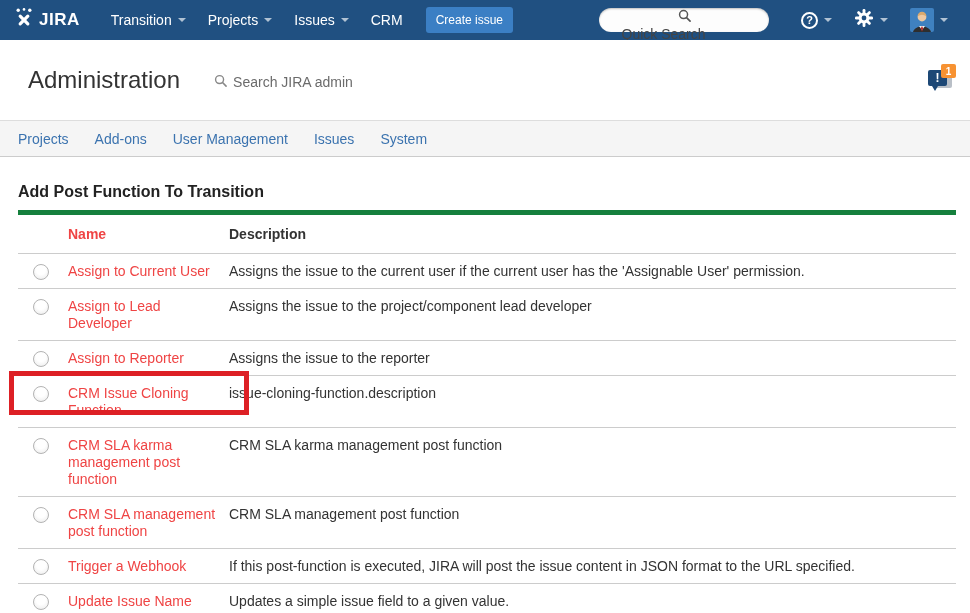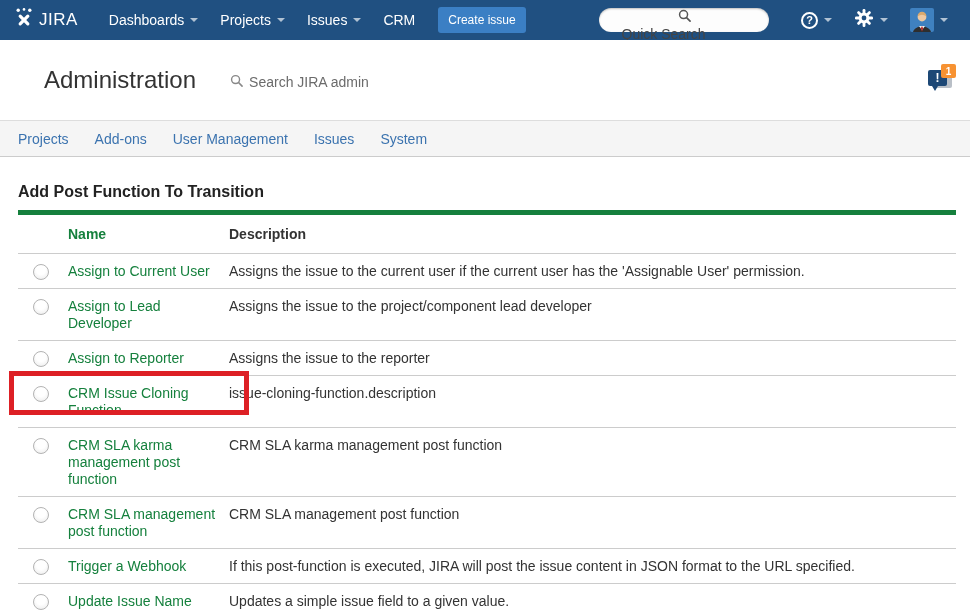--- a/index.html
+++ b/index.html
@@ -13,21 +13,21 @@
 
   
   .navbar {
     height: 40px;
     background: #205081;
     display: flex;
     align-items: center;
     padding: 0 14px 0 13px;
   }
   .brand { display: flex; align-items: center; margin-right: 20px; }
-  .brand-text { color: #fff; font-size: 17px; font-weight: normal; letter-spacing: .5px; margin-left: 4px; }
+  .brand-text { color: #fff; font-size: 17px; font-weight: bold; letter-spacing: .5px; margin-left: 4px; }
   .nav-item {
     color: #fff; font-size: 14px; padding: 0 11px; height: 40px;
     display: flex; align-items: center; cursor: pointer; text-decoration: none; white-space: nowrap;
   }
   .caret {
     display: inline-block; width: 0; height: 0; margin-left: 6px;
     border-left: 4px solid transparent; border-right: 4px solid transparent;
     border-top: 4px solid rgba(255,255,255,.65);
   }
   .create-btn {
@@ -49,21 +49,21 @@
   .nav-right { display: flex; align-items: center; gap: 6px; }
   .nav-icon-group { display: flex; align-items: center; padding: 0 8px; cursor: pointer; }
   .help-circle {
     width: 17px; height: 17px; border: 2px solid #fff; border-radius: 50%;
     color: #fff; font-size: 11px; font-weight: bold;
     display: flex; align-items: center; justify-content: center;
   }
   .avatar-box { width: 24px; height: 24px; border-radius: 2px; overflow: hidden; display:block; }
 
   
-  .admin-header { height: 80px; background: #fff; position: relative; display: flex; align-items: center; padding-left: 44px; }
+  .admin-header { height: 80px; background: #fff; position: relative; display: flex; align-items: center; padding-left: 28px; }
   .admin-title { font-size: 24px; font-weight: 400; color: #333; }
   .admin-search { display: flex; align-items: center; margin-left: 34px; margin-top: 4px; }
   .admin-search input {
     border: none; outline: none; font-family: inherit; font-size: 14px;
     color: #333; width: 150px; margin-left: 6px; background: transparent;
   }
   .admin-search input::placeholder { color: #6b6b6b; opacity: 1; }
   .notif { position: absolute; right: 14px; top: 24px; width: 30px; height: 32px; cursor: pointer; }
   .notif-back {
     position: absolute; left: 8px; top: 9px; width: 18px; height: 15px;
@@ -97,21 +97,21 @@
   .content { padding: 0 14px 0 18px; }
   .page-title {
     margin-top: 26px; font-size: 16px; font-weight: bold; color: #222;
     padding-bottom: 9px; border-bottom: 5px solid #15803d;
   }
   .tbl { width: 100%; }
   .tr { display: flex; border-bottom: 1px solid #ccc; align-items: flex-start; font-size: 14px; line-height: 17px; }
   .tr.head { font-weight: bold; padding: 11px 0 10px; }
   .tr.data { padding: 9px 0 8px; }
   .c-radio { width: 50px; padding-left: 15px; flex: none; }
-  .c-name  { width: 161px; flex: none; padding-right: 10px; color: #15803d; }
+  .c-name  { width: 161px; flex: none; padding-right: 10px; color: #ef4444; }
   .head .c-name { padding-right: 0; }
   .c-desc  { flex: 1; color: #333; }
   .radio {
     display: inline-block; width: 16px; height: 16px; border-radius: 50%;
     border: 1px solid #b3b3b3; background: radial-gradient(circle at 50% 35%, #ffffff 40%, #e9e9e9);
     cursor: pointer; vertical-align: middle; margin-top: -1px;
   }
   .tr.highlighted { position: relative; }
   .red-box {
     position: absolute; left: -9px; top: -5px; width: 240px; height: 44px;
@@ -144,21 +144,21 @@
           <g transform="rotate(-45 11 13)">
               <rect x="9.4" y="6" width="3.2" height="14" rx="1.6"></rect>
             </g>
         </g>
       </svg>
     </span>
     <span class="brand-text">JIRA</span>
   </div>
 
   <a class="nav-item">
-    <span>Dashboards</span>
+    <span>Transition</span>
     <span class="caret"></span>
   </a>
   <a class="nav-item">
     <span>Projects</span>
     <span class="caret"></span>
   </a>
   <a class="nav-item">
     <span>Issues</span>
     <span class="caret"></span>
   </a>

